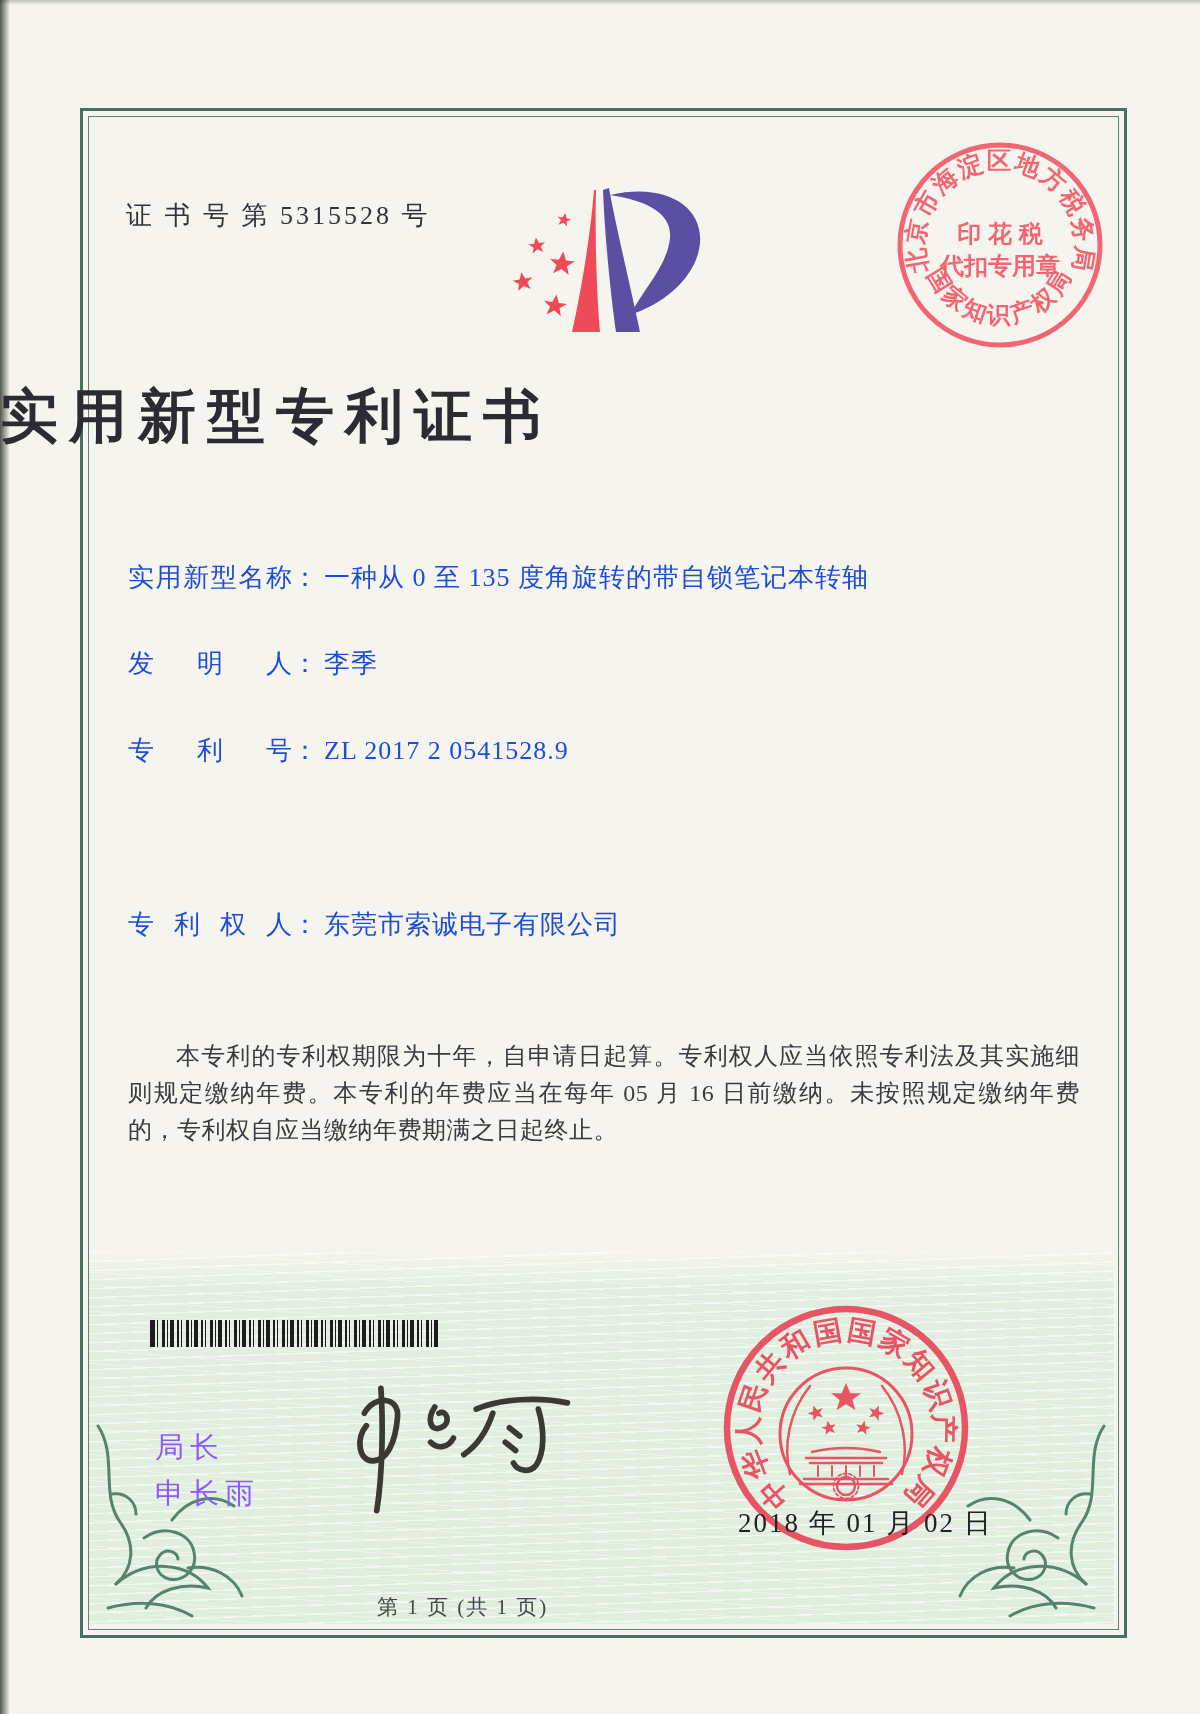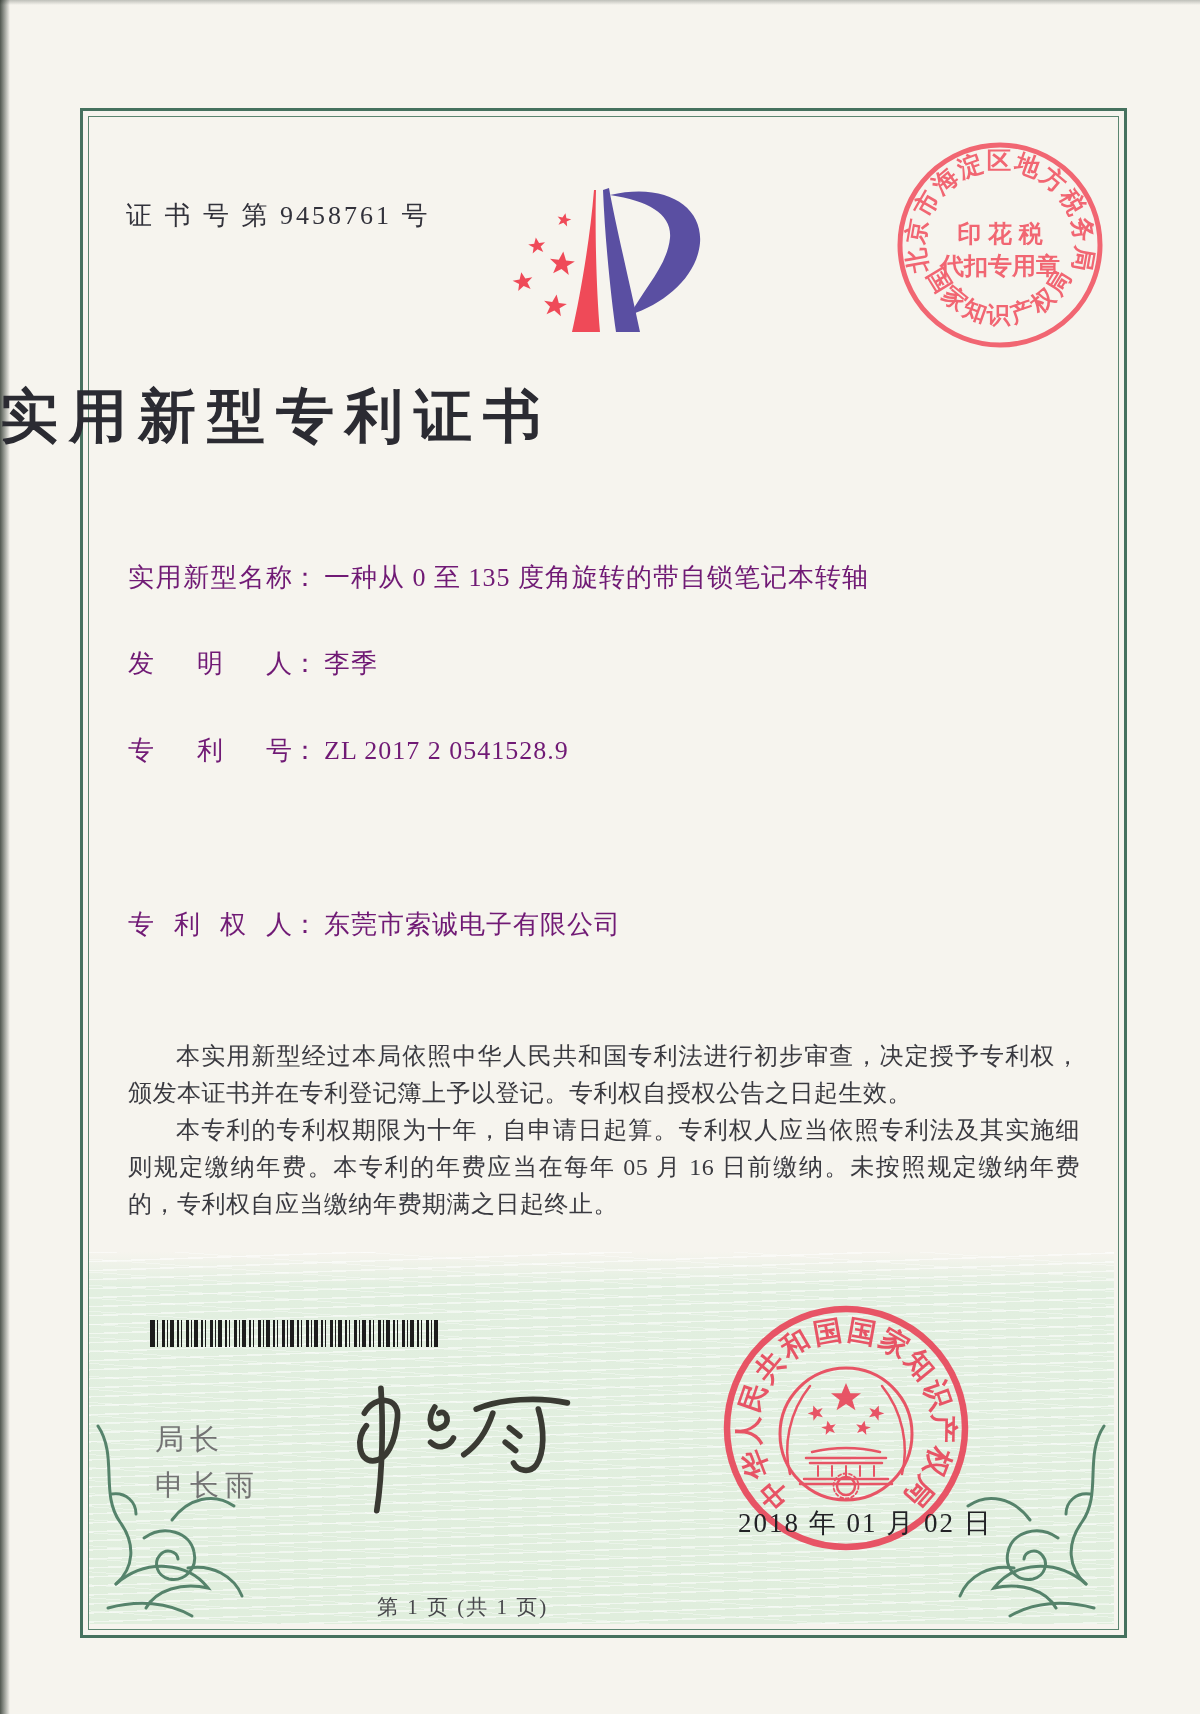--- a/index.html
+++ b/index.html
@@ -18,36 +18,36 @@
   .band{position:absolute;left:88px;top:1252px;width:1026px;height:1374px;max-height:372px;
     background:
       repeating-linear-gradient(178deg,rgba(255,255,255,.55) 0 1.5px,rgba(255,255,255,0) 1.5px 9px),
       repeating-linear-gradient(184deg,rgba(255,255,255,.35) 0 1px,rgba(255,255,255,0) 1px 13px),
       linear-gradient(180deg,rgba(226,239,224,0) 0,#e2efe0 34px,#e0eedd 100%);}
   .cert-no{position:absolute;left:126px;top:198px;font-size:26px;letter-spacing:3px;color:#32323b;}
   .logo{position:absolute;left:452px;top:170px;}
   .title{position:absolute;left:0;top:378px;width:1200px;text-align:left;
     font-size:58px;font-weight:600;letter-spacing:11px;color:#2b2b32;}
   
-  .frow{position:absolute;left:128px;font-size:26px;white-space:nowrap;color:#701a75;}
+  .frow{position:absolute;left:128px;font-size:26px;white-space:nowrap;color:#1d4ed8;}
   .flabel{display:inline-block;width:164px;text-align:justify;text-align-last:justify;}
   .fcolon{display:inline-block;margin-right:6px;}
   .fvalue{letter-spacing:1px;}
   
   .paras{position:absolute;left:128px;top:1038px;width:952px;font-size:24px;line-height:37px;
     text-align:justify;color:#3a3a40;letter-spacing:.5px;}
   .paras p{margin:0;text-indent:2em;}
   .barcode{position:absolute;left:150px;top:1320px;width:282px;height:27px;
     border-left:3px solid #1d1d1d;border-right:3px solid #1d1d1d;
     background:repeating-linear-gradient(90deg,
       #1d1d1d 0 2px,transparent 2px 4px,#1d1d1d 4px 5px,transparent 5px 9px,
       #1d1d1d 9px 12px,transparent 12px 14px,#1d1d1d 14px 15px,transparent 15px 17px,
       #1d1d1d 17px 21px,transparent 21px 24px);}
   .signer{position:absolute;left:155px;font-family:"Liberation Sans","DejaVu Sans",sans-serif;
-    font-size:29px;letter-spacing:6px;color:#737373;font-weight:500;}
+    font-size:29px;letter-spacing:6px;color:#8b5cf6;font-weight:500;margin-top:8px;}
   .signature{position:absolute;left:335px;top:1378px;}
   .issue-date{position:absolute;left:738px;top:1505px;font-size:27px;letter-spacing:2px;color:#222226;}
   .footer{position:absolute;left:377px;top:1593px;width:360px;text-align:left;
     font-size:21px;letter-spacing:2px;color:#46464a;}
   .ornament{position:absolute;}
   svg text{font-family:"Liberation Sans","DejaVu Sans",sans-serif;}
 </style>
 </head>
 <body>
 
@@ -78,21 +78,21 @@
       <path d="M14,28 C34,58 16,96 36,124 C52,146 50,170 32,186"></path>
       <path d="M32,186 C62,160 104,164 124,190 C98,184 72,192 62,210"></path>
       <path d="M60,140 c20,-14 46,-6 50,14 c4,17 -10,30 -25,27 c-12,-3 -16,-16 -9,-24 c6,-7 17,-4 18,4"></path>
       <path d="M88,122 c16,-22 42,-28 62,-14"></path>
       <path d="M104,170 c24,-4 46,8 54,28"></path>
       <path d="M28,96 c14,-2 24,8 24,20"></path>
       <path d="M24,210 c30,-8 60,-6 84,8"></path>
     </g>
   </svg>
 
-  <div class="cert-no">证 书 号 第 9458761 号</div>
+  <div class="cert-no">证 书 号 第 5315528 号</div>
 
   <svg class="logo" width="290" height="180" viewBox="0 0 290 180">
     <defs>
       <path id="st" d="M0,-10 L2.9,-3.1 10,-3.1 4.2,1.3 6.3,8.1 0,4 -6.3,8.1 -4.2,1.3 -10,-3.1 -2.9,-3.1 Z"></path>
     </defs>
     <g fill="#ef4a58">
       <use href="#st" transform="translate(112,50) scale(0.7) rotate(12)"></use>
       <use href="#st" transform="translate(85,76) scale(0.85) rotate(-8)"></use>
       <use href="#st" transform="translate(110,94) scale(1.25) rotate(6)"></use>
       <use href="#st" transform="translate(71,112) scale(1.0) rotate(-10)"></use>
@@ -130,21 +130,20 @@
     <span class="flabel">发明人</span><span class="fcolon">：</span><span class="fvalue">李季</span>
   </div>
   <div class="frow" style="top:733px">
     <span class="flabel">专利号</span><span class="fcolon">：</span><span class="fvalue">ZL 2017 2 0541528.9</span>
   </div>
   <div class="frow" style="top:907px">
     <span class="flabel">专利权人</span><span class="fcolon">：</span><span class="fvalue">东莞市索诚电子有限公司</span>
   </div>
 
   <div class="paras">
-    <p>本实用新型经过本局依照中华人民共和国专利法进行初步审查，决定授予专利权，颁发本证书并在专利登记簿上予以登记。专利权自授权公告之日起生效。</p>
     <p>本专利的专利权期限为十年，自申请日起算。专利权人应当依照专利法及其实施细则规定缴纳年费。本专利的年费应当在每年 05 月 16 日前缴纳。未按照规定缴纳年费的，专利权自应当缴纳年费期满之日起终止。</p>
   </div>
 
   <div class="barcode"></div>
 
   <svg style="position:absolute;left:716px;top:1298px" width="260" height="260" viewBox="0 0 260 260" opacity="0.93">
     <circle cx="130" cy="130" r="119" fill="none" stroke="#e8495c" stroke-width="6.5"></circle>
     <defs>
       <path id="officeArc" d="M80.8,203 A88,88 0 1 1 179.2,203" fill="none"></path>
       <path id="st2" d="M0,-10 L2.9,-3.1 10,-3.1 4.2,1.3 6.3,8.1 0,4 -6.3,8.1 -4.2,1.3 -10,-3.1 -2.9,-3.1 Z"></path>

